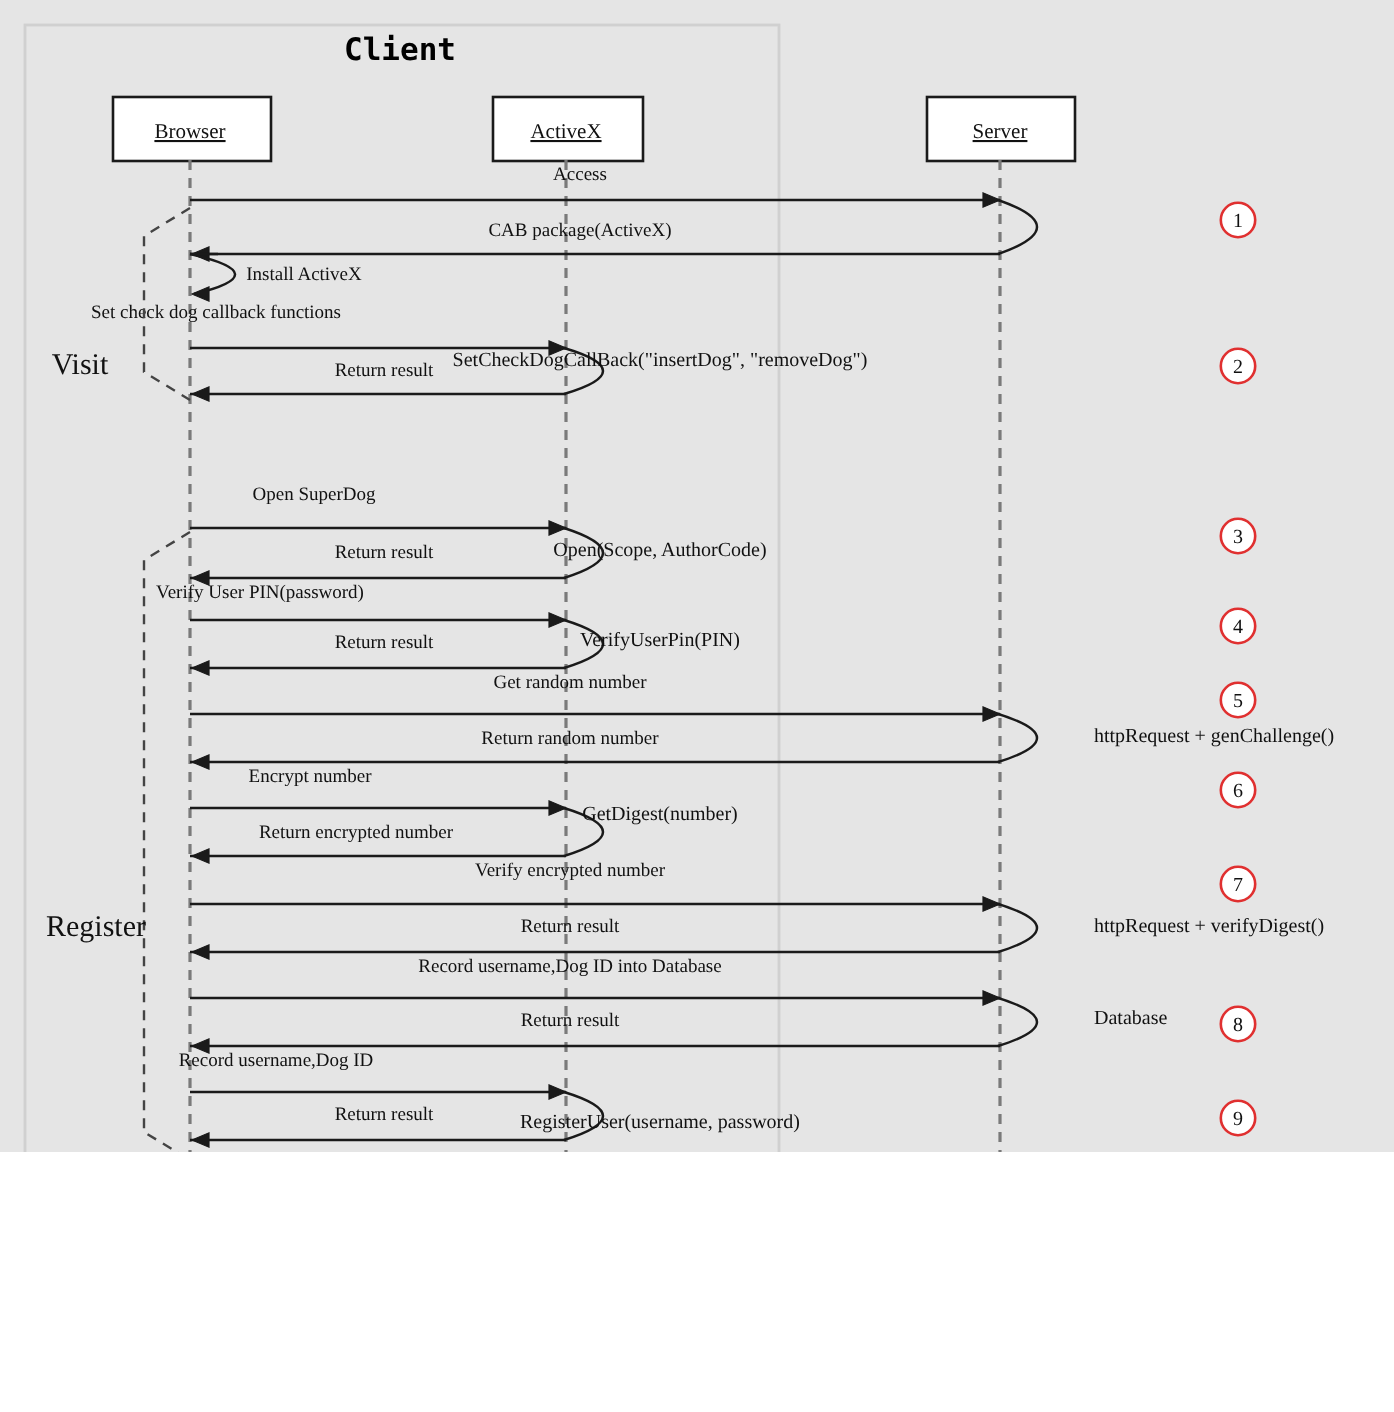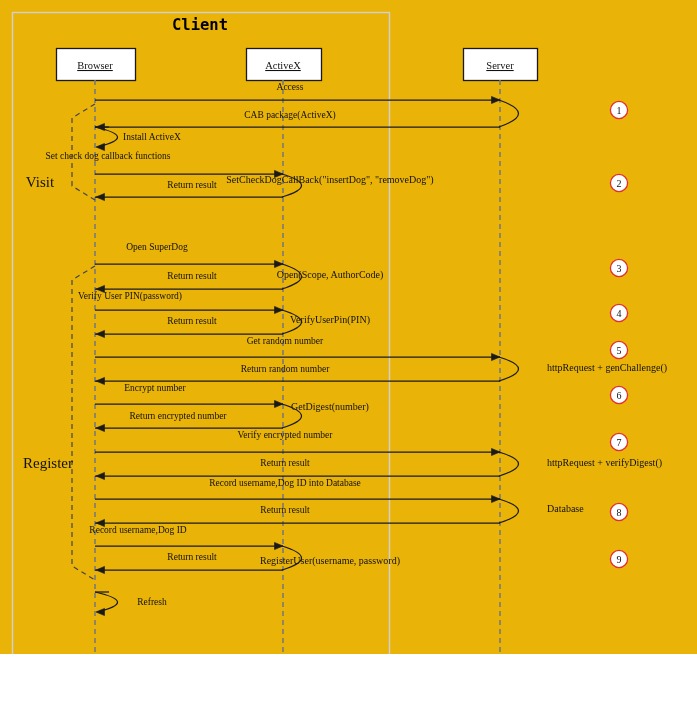--- a/index.html
+++ b/index.html
@@ -1,18 +1,18 @@
 <!DOCTYPE html>
 <html><head>
 <meta charset="utf-8">
 <style>
   html,body{margin:0;padding:0;background:#fff;}
   body{width:697px;height:706px;position:relative;
        font-family:"Liberation Serif","DejaVu Serif",serif;}
-  #stage{position:absolute;left:0;top:0;width:697px;height:654px;overflow:hidden;background:#eab308;}
+  #stage{position:absolute;left:0;top:0;width:697px;height:576px;overflow:hidden;background:#e5e5e5;}
   svg{position:absolute;left:0;top:0;}
   .lbl{font-family:"Liberation Serif","DejaVu Serif",serif;fill:#111;}
   .msg{font-size:9.5px;}
   .side{font-size:10px;}
   .actor{font-size:10.5px;text-decoration:underline;}
   .phase{font-size:15px;}
   .num{font-size:10px;fill:#111;}
   .title{font-family:"DejaVu Sans Mono","Liberation Mono",monospace;font-size:15.5px;font-weight:700;fill:#000;}
 </style>
 </head>

